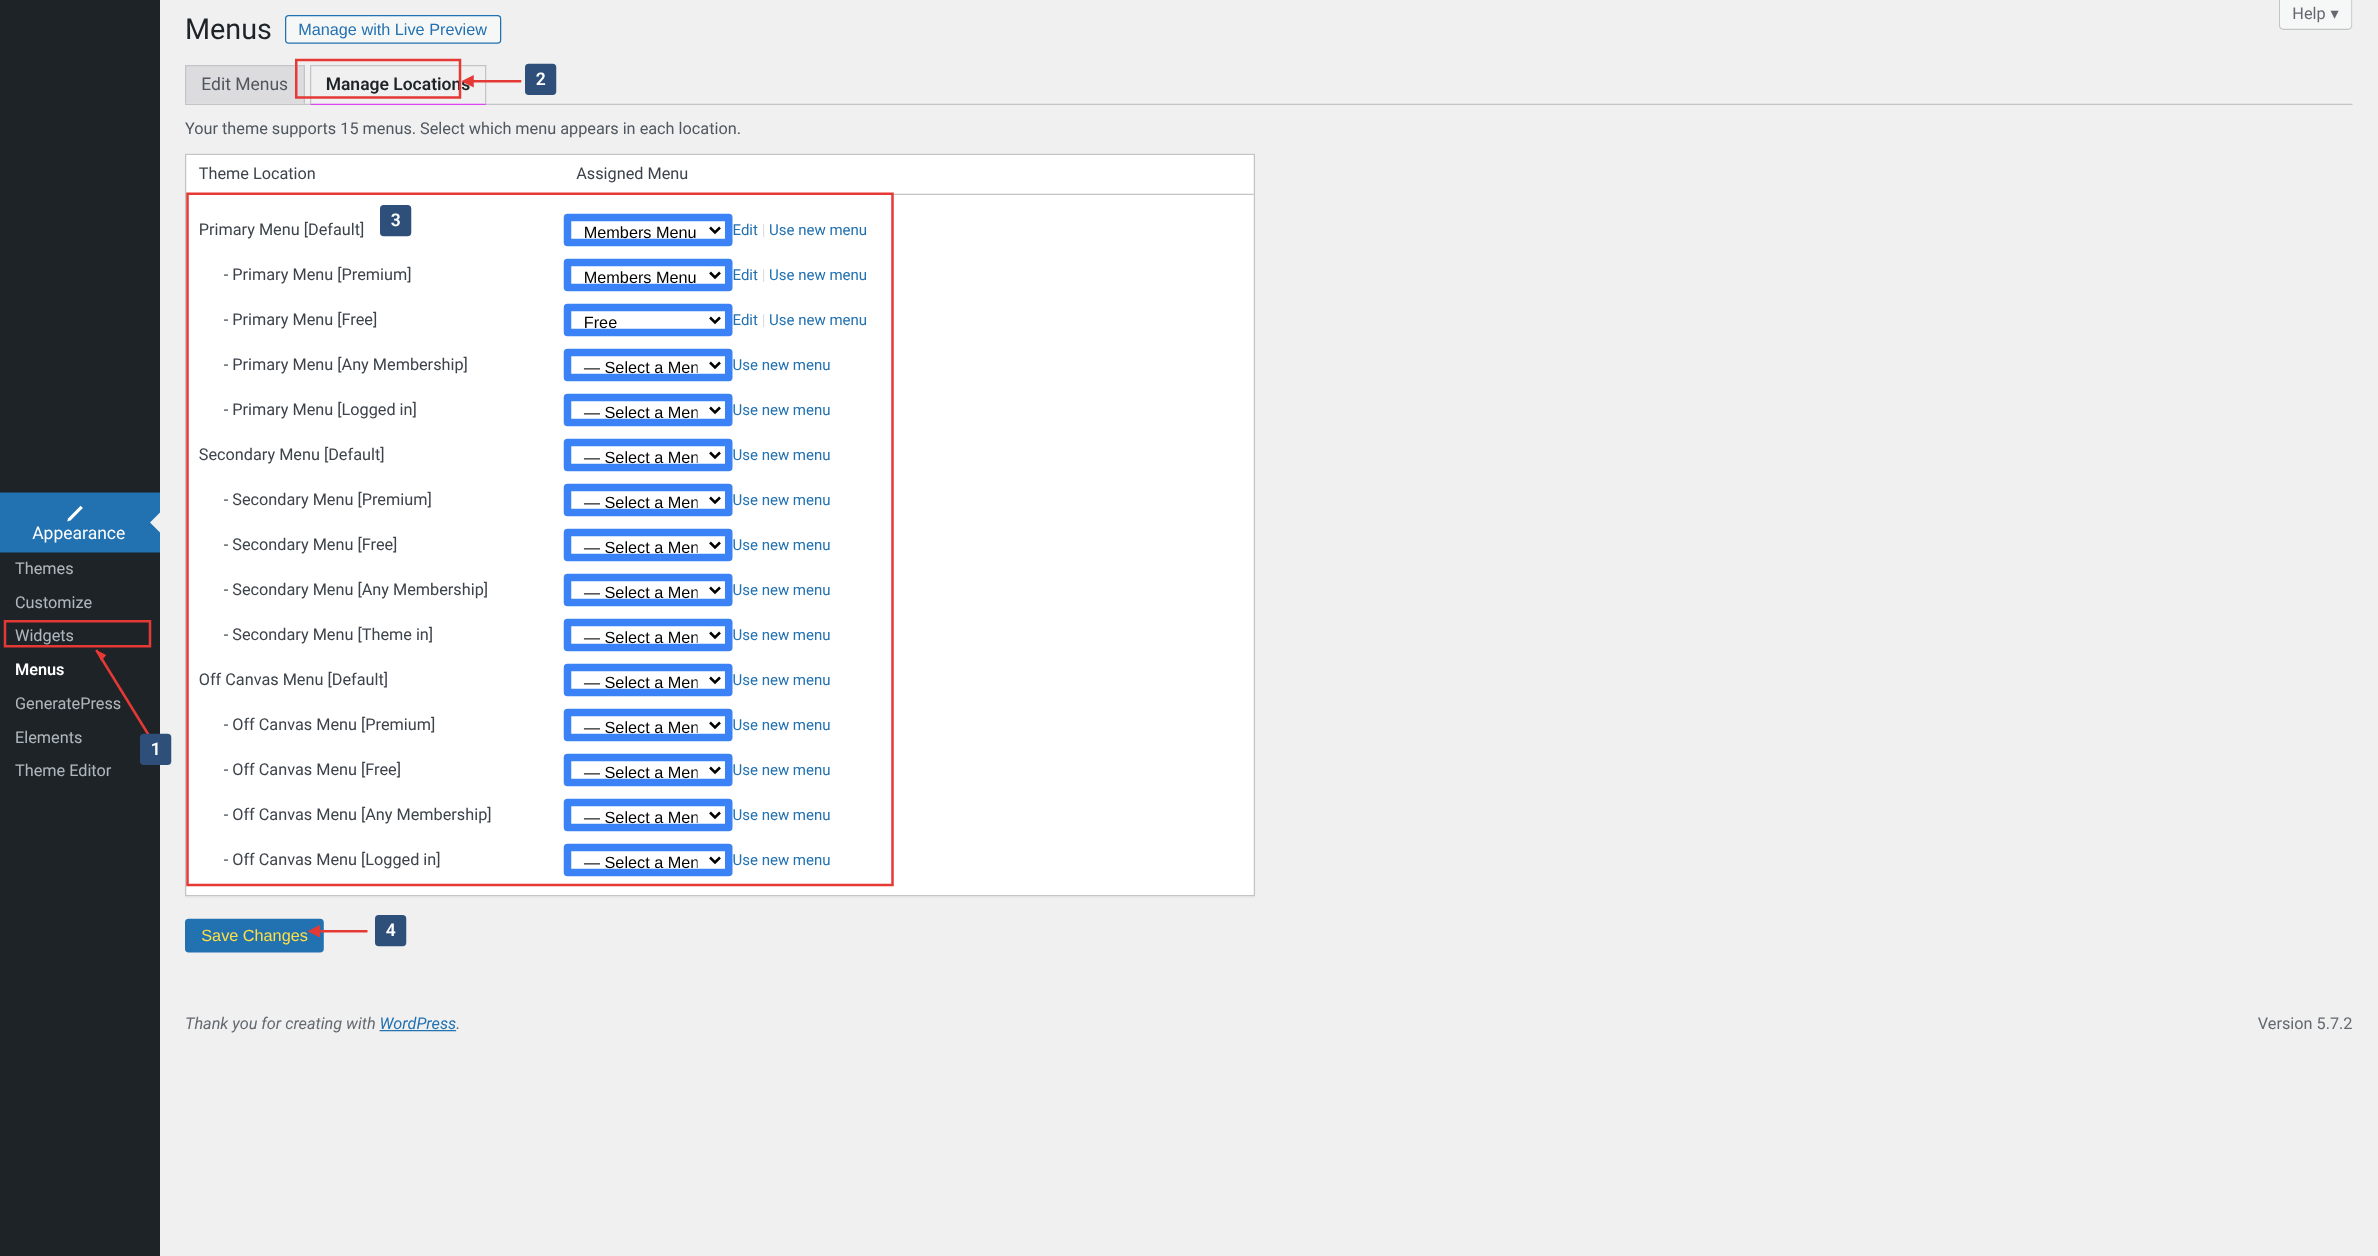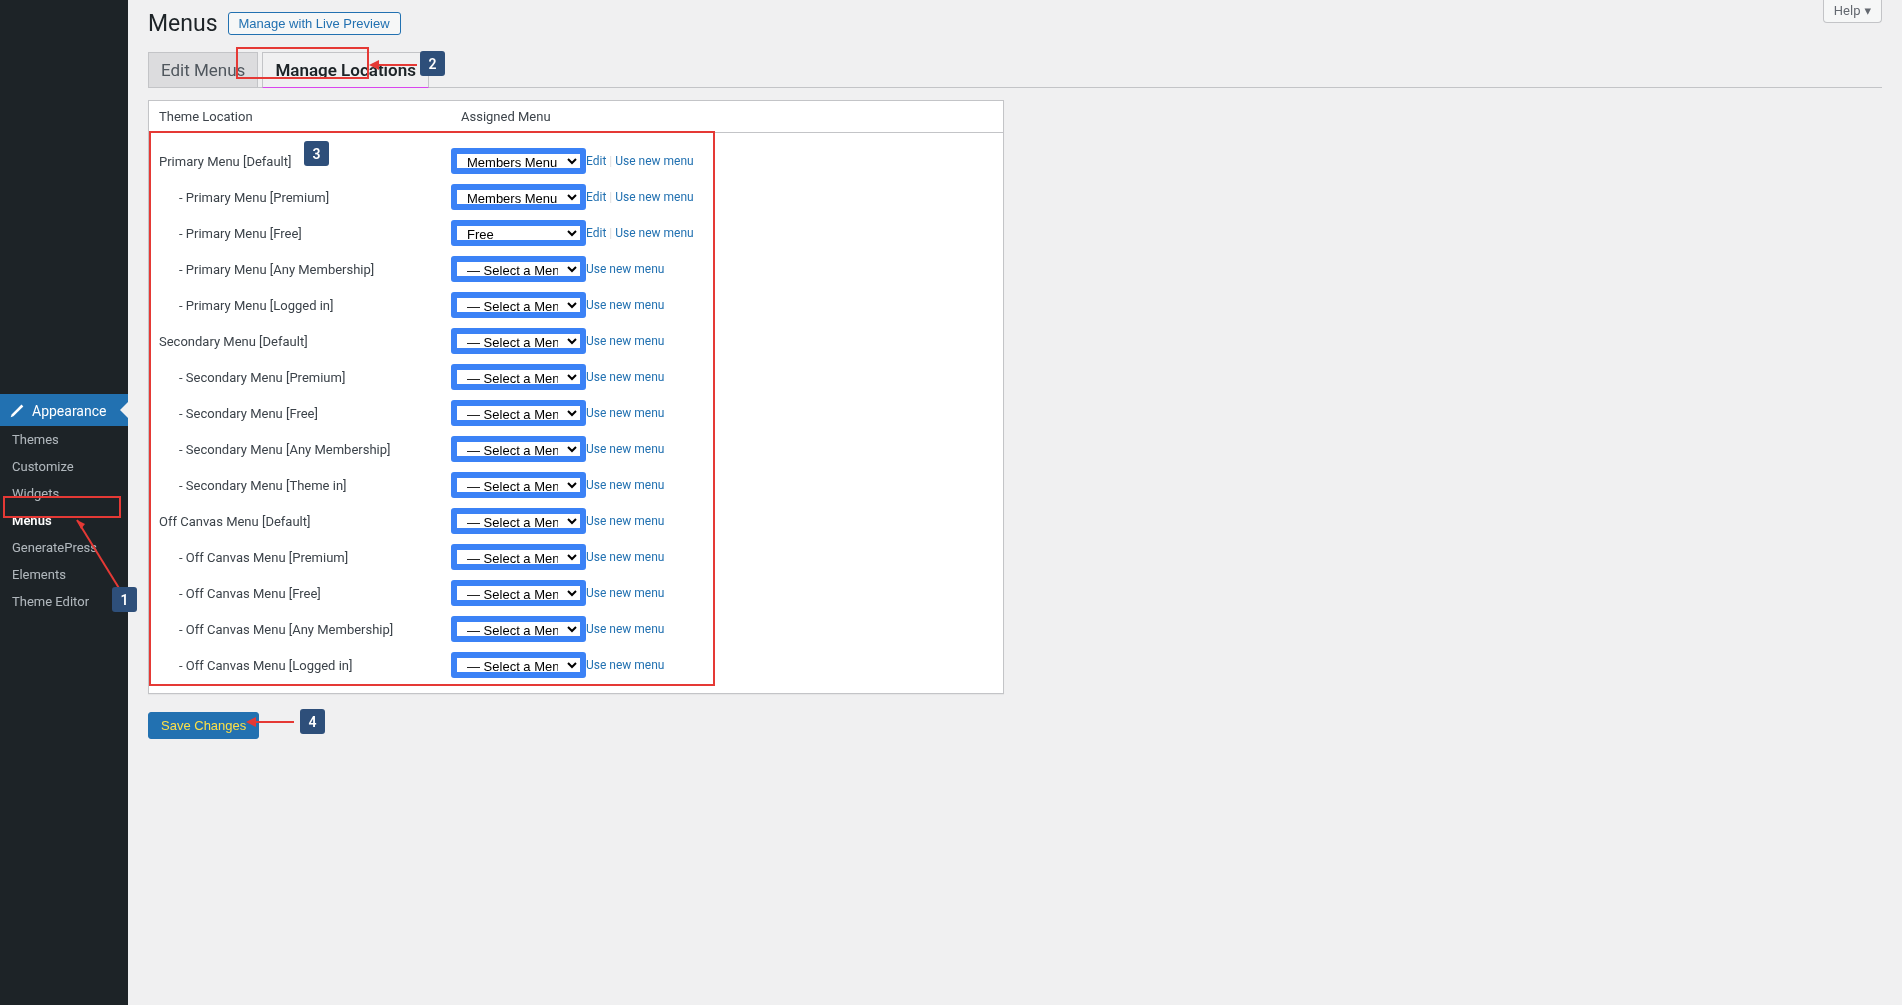--- a/index.html
+++ b/index.html
@@ -12,25 +12,26 @@
   min-height: 100vh;
 }
 .sidebar {
   width: 128px;
   background: #1d2327;
   flex-shrink: 0;
   position: relative;
 }
 .sidebar-item {
   display: flex;
-  align-items: flex-end;
+  align-items: center;
   padding: 7px 10px 7px 8px;
   color: #fff;
   font-size: 14px;
   cursor: pointer;
+  flex-direction: column;
 }
 .sidebar-item.active {
   background: #2271b1;
   color: #fff;
   position: relative;
 }
 .sidebar-item.active::after {
   content: '';
   position: absolute;
   right: 0;
@@ -105,21 +106,21 @@
   margin-bottom: 12px;
 }
 .tab {
   padding: 7px 12px;
   border: 1px solid #c3c4c7;
   border-bottom: none;
   background: #dcdcde;
   color: #50575e;
   margin-right: 4px;
   cursor: pointer;
-  font-size: 17px;
+  font-size: 14px;
 }
 .tab.active {
   background: #f0f0f1;
   border-bottom: 1px solid #d946ef;
   margin-bottom: -1px;
   color: #1d2327;
   font-weight: 600;
 }
 .subtitle {
   color: #50575e;
@@ -282,20 +283,21 @@
     <div class="tab active">Manage Locations</div>
 
     <div class="annot-box" style="left:88px; top:-5px; width:133px; height:32px;"></div>
     <svg class="annot" style="left:221px; top:5px;" width="50" height="16">
       <line x1="48" y1="8" x2="6" y2="8" stroke="#e53935" stroke-width="2"></line>
       <polygon points="0,8 10,3 10,13" fill="#e53935"></polygon>
     </svg>
     <div class="annot-num" style="left:272px; top:-1px;">2</div>
   </div>
 
+  <p class="subtitle">Your theme supports 15 menus. Select which menu appears in each location.</p>
 
   <div class="table-wrap">
     <div class="table-header">
       <div class="col-loc">Theme Location</div>
       <div class="col-menu">Assigned Menu</div>
     </div>
     <div class="table-body" id="table-body">
         <div class="row top">
           <div class="loc">Primary Menu [Default]</div>
           <select><option value="">— Select a Menu —</option><option value="members" selected="">Members Menu</option><option value="free">Free</option></select>
@@ -380,13 +382,19 @@
   <div style="position:relative;">
     <button class="save-btn">Save Changes</button>
     
     <svg class="annot" style="left:98px; top:20px;" width="50" height="16">
       <line x1="48" y1="8" x2="6" y2="8" stroke="#e53935" stroke-width="2"></line>
       <polygon points="0,8 10,3 10,13" fill="#e53935"></polygon>
     </svg>
     <div class="annot-num" style="left:152px; top:15px;">4</div>
   </div>
 
+  <div class="footer">
+    <div>
+      <span>Thank you for creating with </span><a>WordPress</a><span>.</span>
+    </div>
+    <div class="version">Version 5.7.2</div>
+  </div>
 </div>
 
 </body></html>

